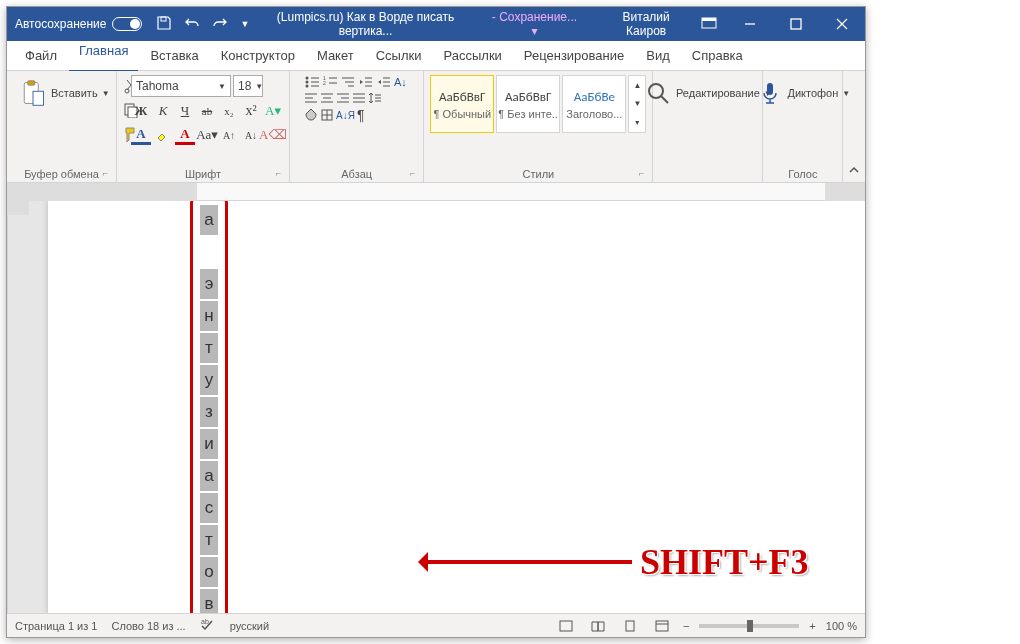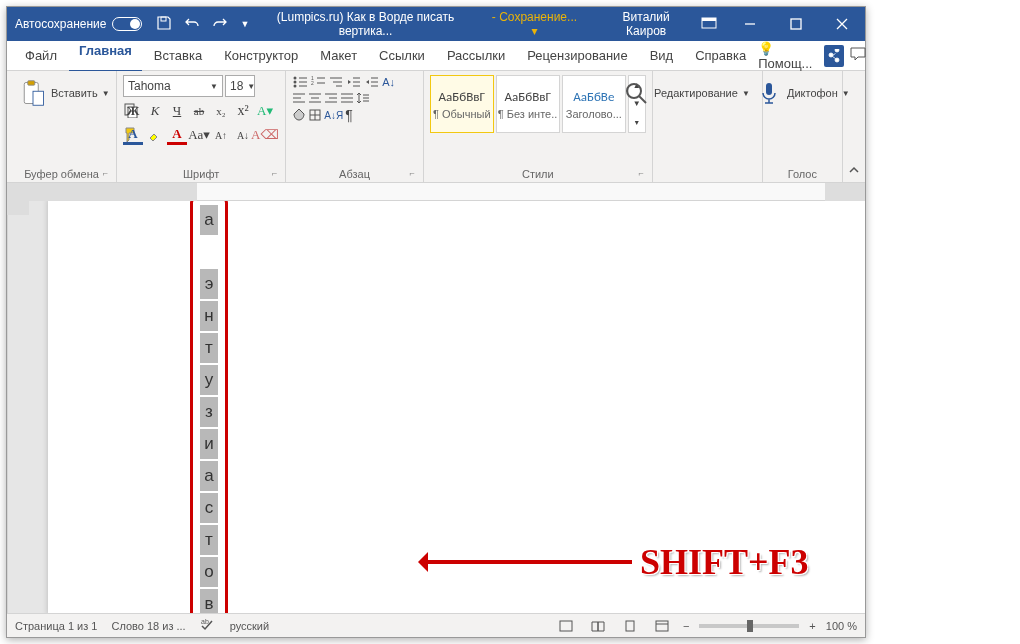--- a/index.html
+++ b/index.html
@@ -6,40 +6,40 @@
 body { background: #fff; width: 1020px; height: 644px; overflow: hidden; position: relative; }
 .window { width: 860px; height: 632px; margin: 6px; border: 1px solid #999; display: flex; flex-direction: column; background: #fff; box-shadow: 0 2px 8px rgba(0,0,0,0.3); }
 .titlebar { background: #2b579a; color: #fff; height: 34px; display: flex; align-items: center; font-size: 12px; padding-left: 8px; }
 .titlebar-left { display: flex; align-items: center; gap: 10px; }
 .autosave { display: flex; align-items: center; gap: 6px; }
 .toggle { width: 30px; height: 14px; border: 1px solid #fff; border-radius: 8px; position: relative; display: inline-block; }
 .toggle::after { content:''; position:absolute; right:1px; top:1px; width:10px; height:10px; background:#fff; border-radius:50%; }
 .title-icons { display: flex; gap: 12px; align-items: center; margin-left: 4px; }
 .title-icons svg { fill: #fff; }
 .title-center { flex: 1; text-align: center; display: flex; justify-content: center; gap: 6px; align-items: center; }
-.title-center .dim { color: #eab308; }
+.title-center .dim { color: #f0abfc; }
 .winbtns { display: flex; }
 .winbtn { width: 46px; height: 34px; display: flex; align-items: center; justify-content: center; cursor: pointer; }
 
 .menubar { background: #fff; border-bottom: 1px solid #d4d4d4; height: 30px; display: flex; align-items: center; padding: 0 8px; gap: 2px; font-size: 13px; color: #444; }
 .menu-item { padding: 4px 10px; cursor: pointer; }
-.menu-item.active { color: #2b579a; font-weight: 700; border-bottom: 3px solid #2b579a; padding-bottom: 12px; }
+.menu-item.active { color: #2b579a; font-weight: 400; border-bottom: 3px solid #2b579a; padding-bottom: 12px; }
 .menubar .right { margin-left: auto; display: flex; gap: 6px; align-items: center; }
 .share-btn { background: #2b579a; color: #fff; width: 26px; height: 22px; display:flex; align-items:center; justify-content:center; border-radius:2px; }
 
 .ribbon { background: #f3f2f1; height: 112px; display: flex; border-bottom: 1px solid #d4d4d4; font-size: 11px; color: #444; }
 .rgroup { border-right: 1px solid #d4d4d4; padding: 4px 6px 2px; display: flex; flex-direction: column; position: relative; }
 .rgroup-body { flex: 1; display: flex; gap: 4px; align-items: flex-start; }
 .rgroup-label { text-align: center; font-size: 11px; color: #666; padding-top: 2px; position: relative; }
 .launcher { position: absolute; right: 2px; bottom: 2px; font-size: 9px; color: #888; }
 .big-btn { display: flex; flex-direction: row; align-items: center; justify-content: center; padding: 4px 6px; gap: 4px; cursor: pointer; }
 .big-btn svg { width: 28px; height: 28px; }
 .small-col { display: flex; flex-direction: column; gap: 2px; }
 .small-btn { width: 22px; height: 22px; display:flex; align-items:center; justify-content:center; cursor:pointer; }
-.font-row { display: flex; gap: 2px; align-items: center; }
+.font-row { display: flex; gap: 2px; align-items: center; margin-left: 8px; }
 .font-select { border: 1px solid #ababab; background: #fff; height: 22px; font-size: 12px; padding: 0 4px; display: flex; align-items: center; }
 .font-name { width: 100px; }
 .font-size { width: 30px; }
 .dropdown-caret { font-size: 8px; margin-left: auto; padding-left: 4px; }
 .fmt-btn { width: 20px; height: 20px; display:flex; align-items:center; justify-content:center; font-size: 13px; cursor:pointer; font-family: 'Times New Roman', serif; }
 .pbtn { display:flex; align-items:center; justify-content:center; cursor:pointer; }
 .styles-box { display: flex; gap: 2px; }
 .style-item { width: 64px; height: 58px; border: 1px solid #d4d4d4; background: #fff; display: flex; flex-direction: column; align-items: center; justify-content: center; font-size: 10px; cursor: pointer; }
 .style-item.sel { border-color: #f2c811; background: #fffbe6; }
 .style-preview { font-size: 13px; font-family: Calibri, sans-serif; }
@@ -130,31 +130,20 @@
     <div class="menu-item">Файл</div>
     <div class="menu-item active">Главная</div>
     <div class="menu-item">Вставка</div>
     <div class="menu-item">Конструктор</div>
     <div class="menu-item">Макет</div>
     <div class="menu-item">Ссылки</div>
     <div class="menu-item">Рассылки</div>
     <div class="menu-item">Рецензирование</div>
     <div class="menu-item">Вид</div>
     <div class="menu-item">Справка</div>
-    <div class="right">
-      <span>💡 <span>Помощ...</span></span>
-      <span class="share-btn">
-          <svg width="14" height="14" viewBox="0 0 14 14">
-            <path d="M10 3a2 2 0 10-2-2 2 2 0 002 2zM4 8a2 2 0 10-2-2 2 2 0 002 2zm6 1a2 2 0 102 2 2 2 0 00-2-2zM5.5 6.5l3-2m-3 3l3 2" stroke="#fff" fill="#fff" stroke-width="0.8"></path>
-          </svg>
-        </span>
-      <span><svg width="16" height="14" viewBox="0 0 16 14">
-            <path d="M1 1h14v9H8l-3 3V10H1z" fill="none" stroke="#555"></path>
-          </svg></span>
-    </div>
   </div>
 
   <div class="ribbon">
 
     <div class="rgroup" style="width:110px">
       <div class="rgroup-body">
         <div class="big-btn">
           <svg viewBox="0 0 32 32">
               <rect x="6" y="4" width="16" height="24" rx="2" fill="#fff" stroke="#888"></rect>
               <rect x="10" y="2" width="8" height="5" rx="1" fill="#d4a000" stroke="#888"></rect>
@@ -348,21 +337,21 @@
             <span style="font-size:8px">▲</span>
               <span style="font-size:8px">▼</span>
               <span style="font-size:8px">▾</span>
           </div>
         </div>
       </div>
       <div class="rgroup-label"><span>Стили</span><span class="launcher">⌐</span></div>
     </div>
 
     <div class="rgroup" style="width:110px">
-      <div class="rgroup-body" style="justify-content:flex-end">
+      <div class="rgroup-body" style="justify-content:center">
         <div class="big-btn">
           <svg viewBox="0 0 28 28">
               <circle cx="12" cy="12" r="7" fill="none" stroke="#555" stroke-width="2"></circle>
               <line x1="17" y1="17" x2="24" y2="24" stroke="#555" stroke-width="2"></line>
             </svg>
           <span>Редактирование</span>
           <span style="font-size:8px">▼</span>
         </div>
       </div>
       <div class="rgroup-label">&nbsp;</div>

